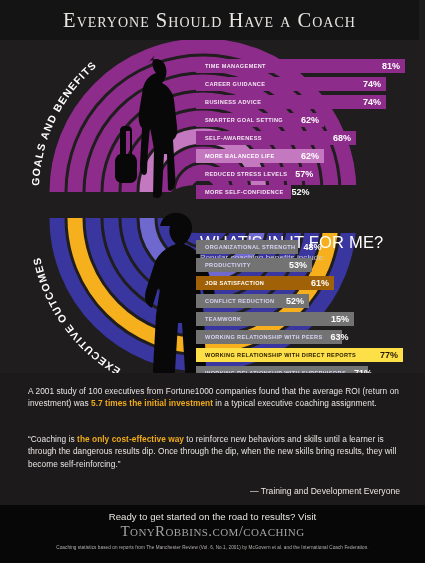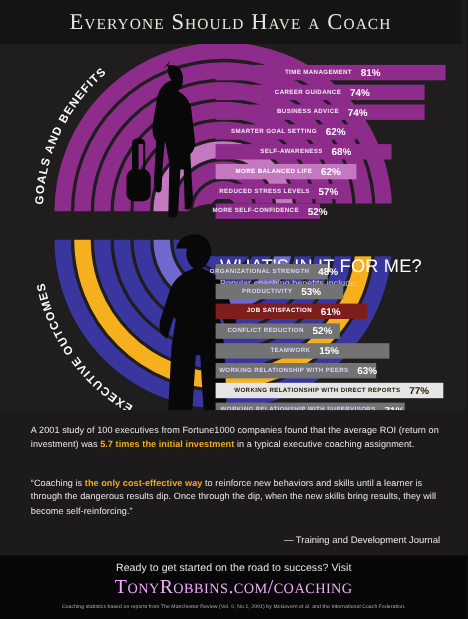--- a/index.html
+++ b/index.html
@@ -47,38 +47,38 @@
     position:relative;
     height:14px;
     margin-bottom:4px;
     display:block;
   }
   .bar{
     position:absolute;left:0;top:0;height:14px;
     display:flex;align-items:center;
     box-sizing:border-box;
     padding-left:9px;padding-right:5px;
-    justify-content:center;
+    justify-content:space-between;
   }
   .bar .lbl{
     font-size:5.6px;font-weight:bold;letter-spacing:.35px;
     white-space:nowrap;color:#f2e6f2;
   }
   .bar .val{
     font-size:9px;font-weight:bold;letter-spacing:0;
     white-space:nowrap;color:#ffffff;margin-left:8px;
   }
   .bar.purple{background:#8d2c8b;}
   .bar.purple-lite{background:#c478c0;}
   .bar.purple-lite .lbl{color:#ffffff;}
   .bar.blue{background:#737373;}
   .bar.blue .lbl{color:#d7d4f5;}
-  .bar.blue-lite{background:#7f1d1d;}
+  .bar.blue-lite{background:#a16207;}
   .bar.blue-lite .lbl{color:#ffffff;}
-  .bar.gold{background:#e5e5e5;}
+  .bar.gold{background:#fde047;}
   .bar.gold .lbl{color:#231700;}
   .bar.gold .val{color:#231700;}
 
   
   .mid-head{
     position:absolute;left:200px;top:193px;
   }
   .mid-head .h{
     color:#ffffff;font-size:16.5px;font-weight:normal;
     letter-spacing:.2px;white-space:nowrap;line-height:18px;
@@ -111,21 +111,21 @@
   .footer{
     position:absolute;left:0;top:505px;width:425px;height:58px;
     background:#070707;
     text-align:center;
   }
   .footer .cta{
     color:#e6e3e0;font-size:9.6px;margin-top:6px;letter-spacing:.05px;
   }
   .footer .url{
     font-family:"Liberation Serif", serif;
-    color:#f0abfc;font-size:18px;font-variant:small-caps;
+    color:#a3a3a3;font-size:15px;font-variant:small-caps;
     letter-spacing:.4px;margin-top:1px;
   }
   .footer .note{
     color:#b9b5b2;font-size:4.6px;margin-top:5px;letter-spacing:.1px;
   }
 </style>
 </head>
 <body>
 
 <div id="poster">
@@ -314,22 +314,22 @@
 
   </div>
 
   <div class="copy">
     <div class="para p1">
       <span>A 2001 study of 100 executives from Fortune1000 companies found that the average ROI (return on investment) was </span><span class="hl-gold">5.7 times the initial investment</span><span> in a typical executive coaching assignment.</span>
     </div>
     <div class="para p2">
       <span>“Coaching is </span><span class="hl-gold">the only cost-effective way</span><span> to reinforce new behaviors and skills until a learner is through the dangerous results dip. Once through the dip, when the new skills bring results, they will become self-reinforcing.”</span>
     </div>
-    <div class="attrib">— Training and Development Journal</div>
+    <div class="attrib">— Training and Development Everyone</div>
   </div>
 
   <div class="footer">
-    <div class="cta">Ready to get started on the road to success? Visit</div>
+    <div class="cta">Ready to get started on the road to results? Visit</div>
     <div class="url">TonyRobbins.com/coaching</div>
     <div class="note">Coaching statistics based on reports from The Manchester Review (Vol. 6, No.1, 2001) by McGovern et al. and the International Coach Federation.</div>
   </div>
 
 </div>
 
 </body></html>

